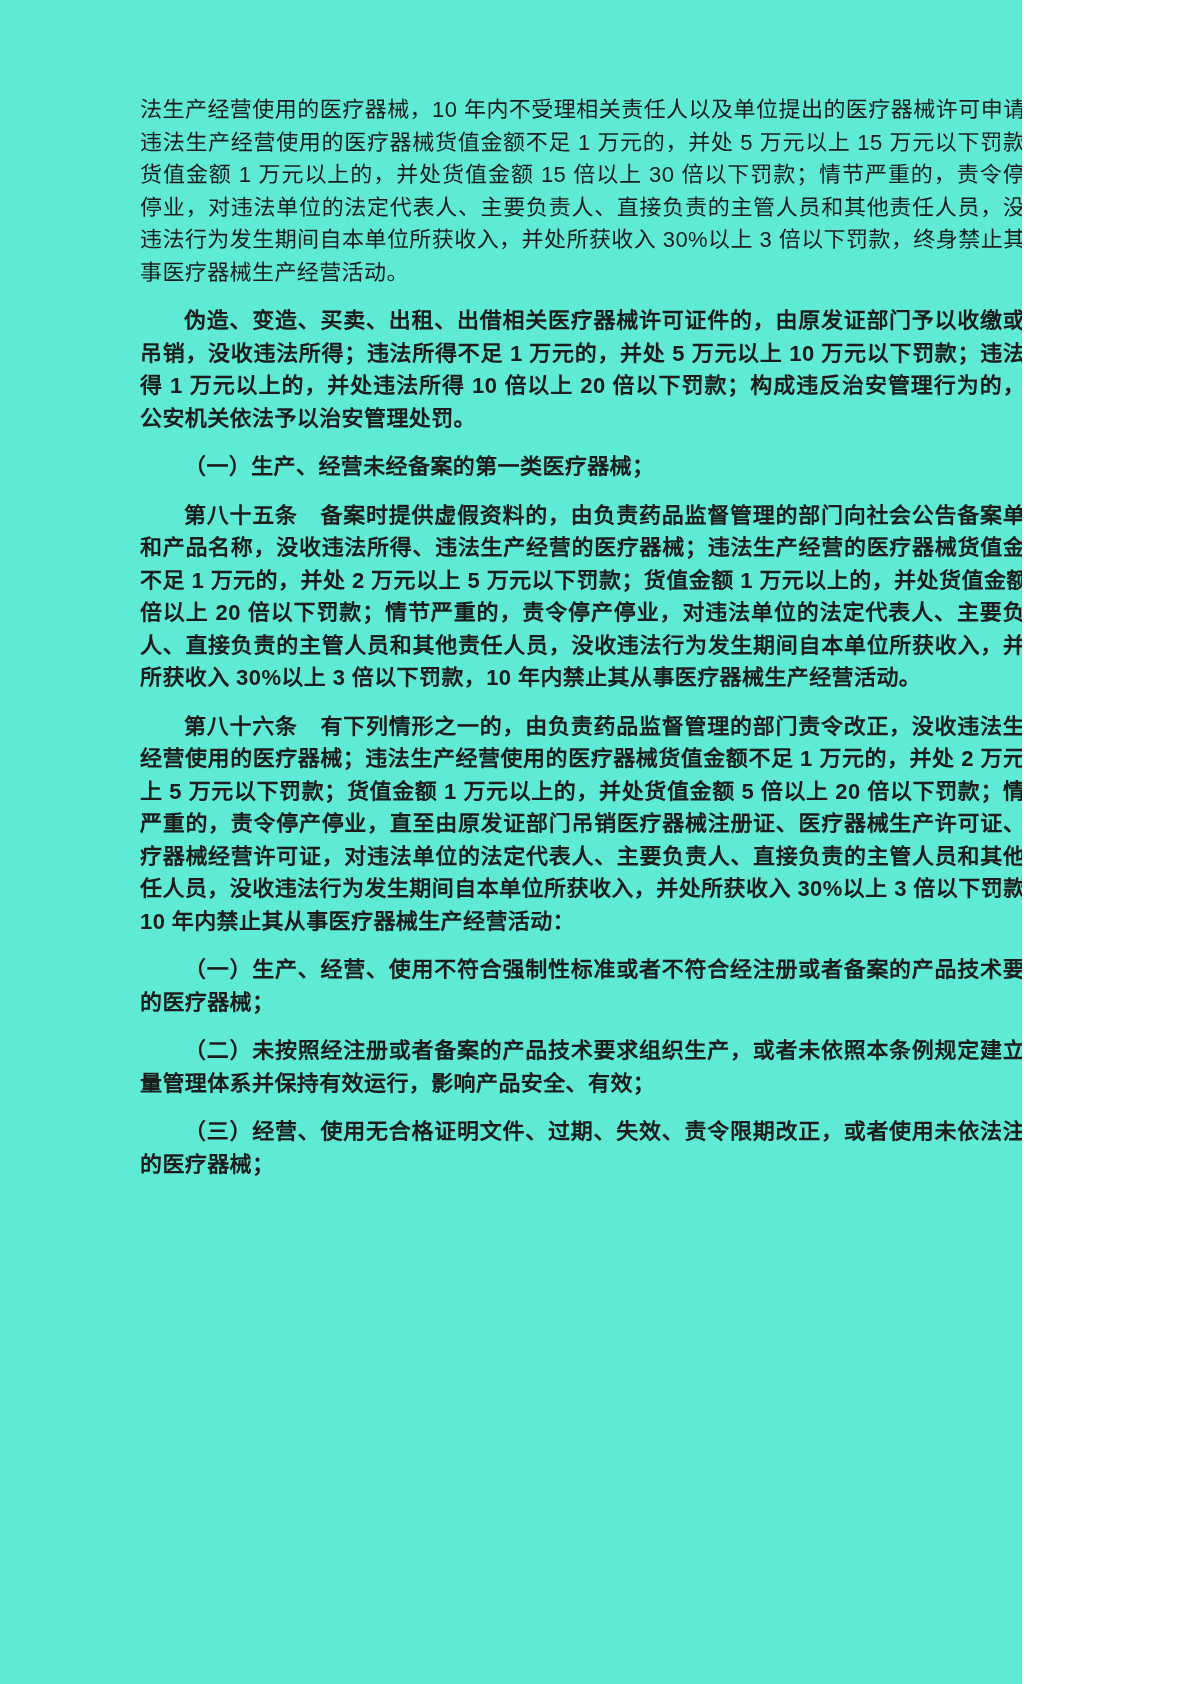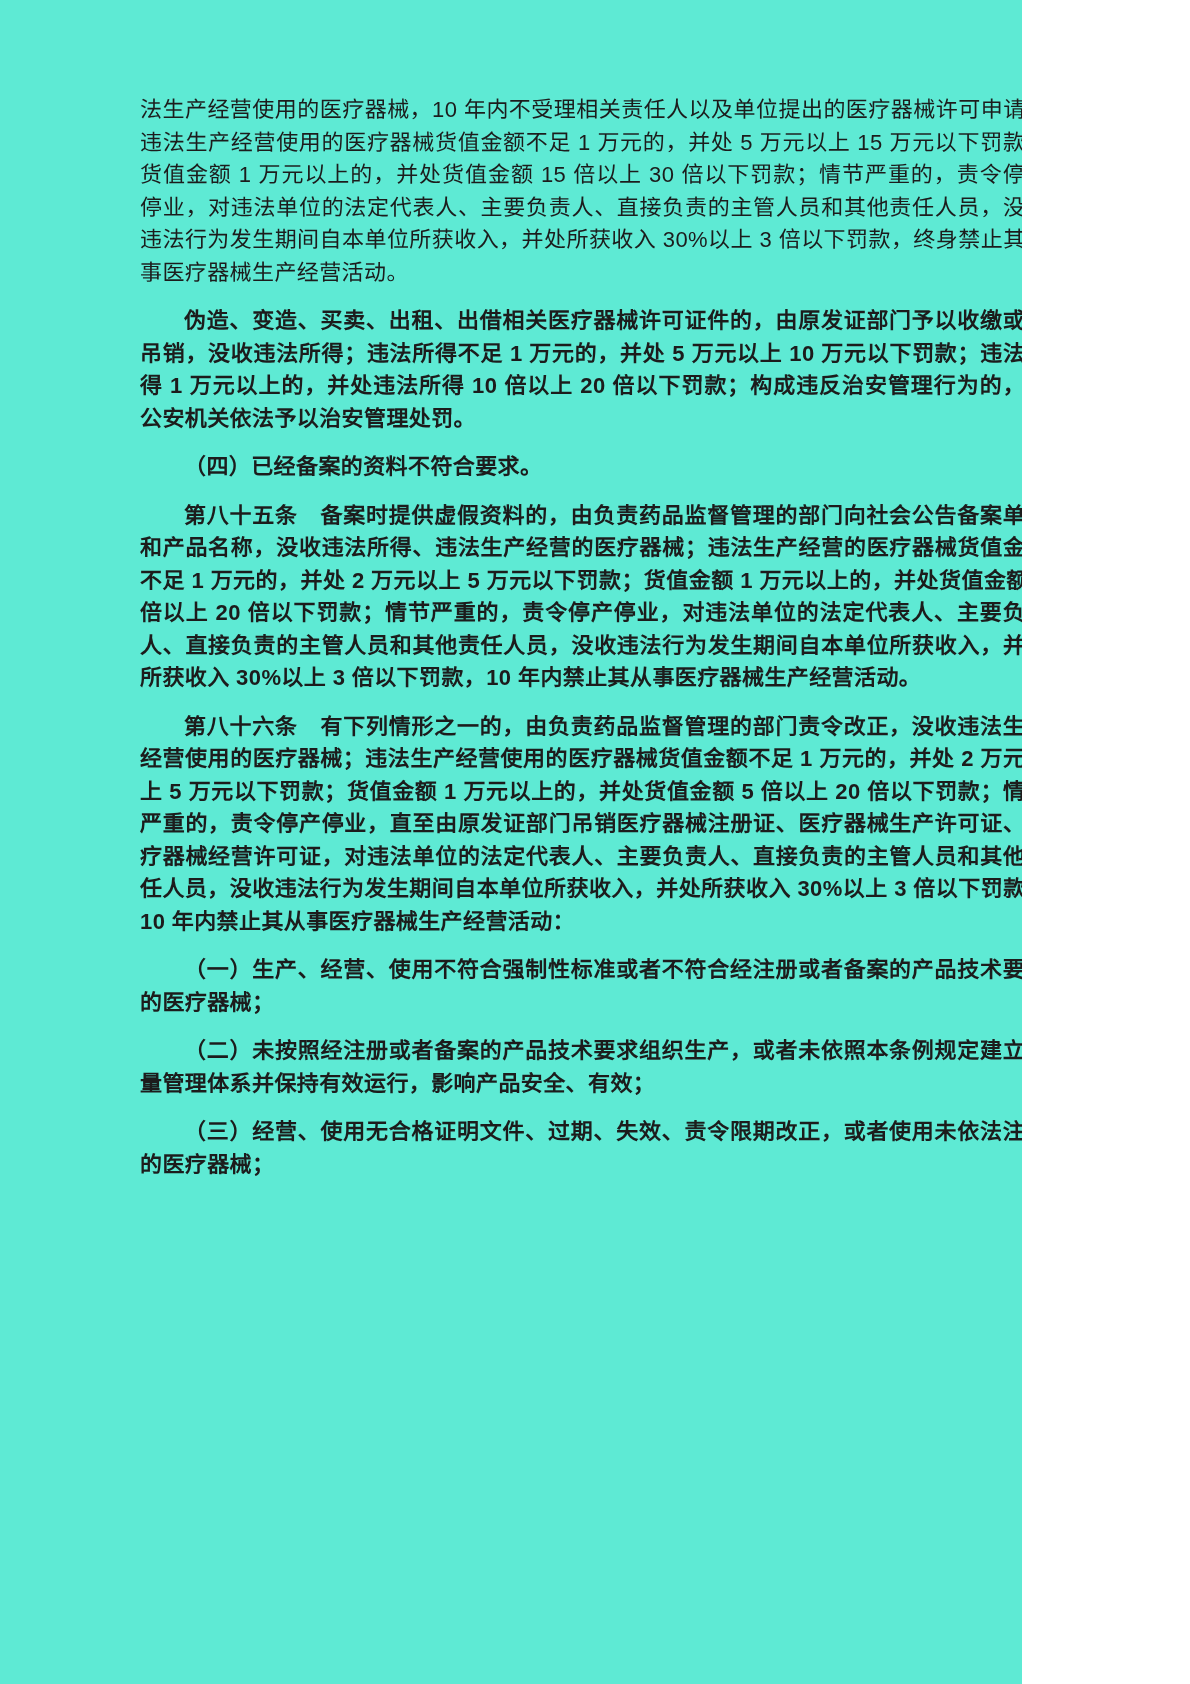--- a/index.html
+++ b/index.html
@@ -58,20 +58,20 @@
     font-weight: bold;
   }
 </style>
 </head>
 <body>
 
 <div class="page">
   <div class="content" style="color: rgb(28, 28, 28);">
       <p class="para continuation">法生产经营使用的医疗器械，10 年内不受理相关责任人以及单位提出的医疗器械许可申请；违法生产经营使用的医疗器械货值金额不足 1 万元的，并处 5 万元以上 15 万元以下罚款；货值金额 1 万元以上的，并处货值金额 15 倍以上 30 倍以下罚款；情节严重的，责令停产停业，对违法单位的法定代表人、主要负责人、直接负责的主管人员和其他责任人员，没收违法行为发生期间自本单位所获收入，并处所获收入 30%以上 3 倍以下罚款，终身禁止其从事医疗器械生产经营活动。</p>
       <p class="para body">伪造、变造、买卖、出租、出借相关医疗器械许可证件的，由原发证部门予以收缴或者吊销，没收违法所得；违法所得不足 1 万元的，并处 5 万元以上 10 万元以下罚款；违法所得 1 万元以上的，并处违法所得 10 倍以上 20 倍以下罚款；构成违反治安管理行为的，由公安机关依法予以治安管理处罚。</p>
-      <p class="para item">（四）已经备案的资料不符合要求。</p>
+      <p class="para item">（一）生产、经营未经备案的第一类医疗器械；</p>
       <p class="para body">第八十五条　备案时提供虚假资料的，由负责药品监督管理的部门向社会公告备案单位和产品名称，没收违法所得、违法生产经营的医疗器械；违法生产经营的医疗器械货值金额不足 1 万元的，并处 2 万元以上 5 万元以下罚款；货值金额 1 万元以上的，并处货值金额 5 倍以上 20 倍以下罚款；情节严重的，责令停产停业，对违法单位的法定代表人、主要负责人、直接负责的主管人员和其他责任人员，没收违法行为发生期间自本单位所获收入，并处所获收入 30%以上 3 倍以下罚款，10 年内禁止其从事医疗器械生产经营活动。</p>
       <p class="para body">第八十六条　有下列情形之一的，由负责药品监督管理的部门责令改正，没收违法生产经营使用的医疗器械；违法生产经营使用的医疗器械货值金额不足 1 万元的，并处 2 万元以上 5 万元以下罚款；货值金额 1 万元以上的，并处货值金额 5 倍以上 20 倍以下罚款；情节严重的，责令停产停业，直至由原发证部门吊销医疗器械注册证、医疗器械生产许可证、医疗器械经营许可证，对违法单位的法定代表人、主要负责人、直接负责的主管人员和其他责任人员，没收违法行为发生期间自本单位所获收入，并处所获收入 30%以上 3 倍以下罚款，10 年内禁止其从事医疗器械生产经营活动：</p>
       <p class="para item">（一）生产、经营、使用不符合强制性标准或者不符合经注册或者备案的产品技术要求的医疗器械；</p>
       <p class="para item">（二）未按照经注册或者备案的产品技术要求组织生产，或者未依照本条例规定建立质量管理体系并保持有效运行，影响产品安全、有效；</p>
       <p class="para item">（三）经营、使用无合格证明文件、过期、失效、责令限期改正，或者使用未依法注册的医疗器械；</p>
     </div>
 </div>
 
 </body></html>

